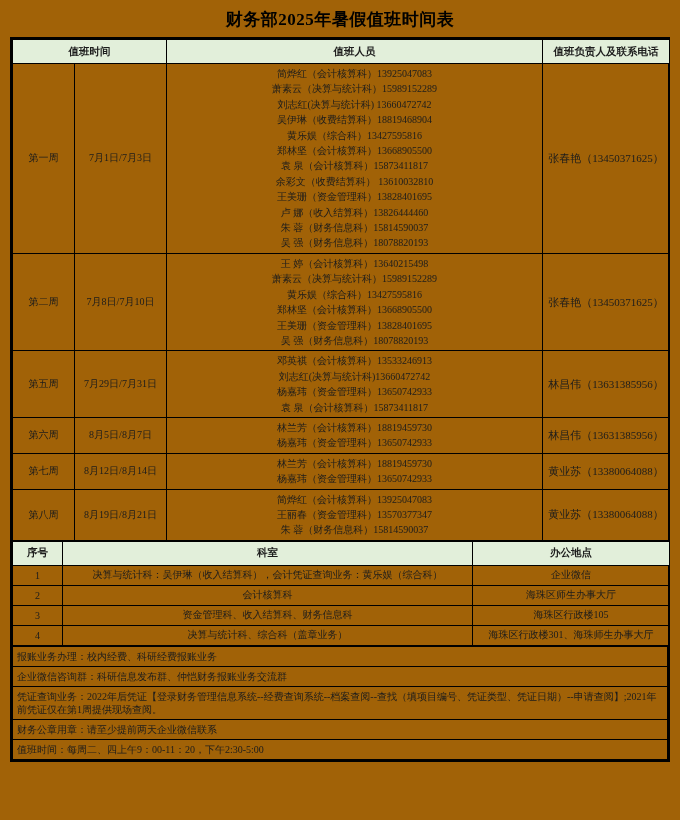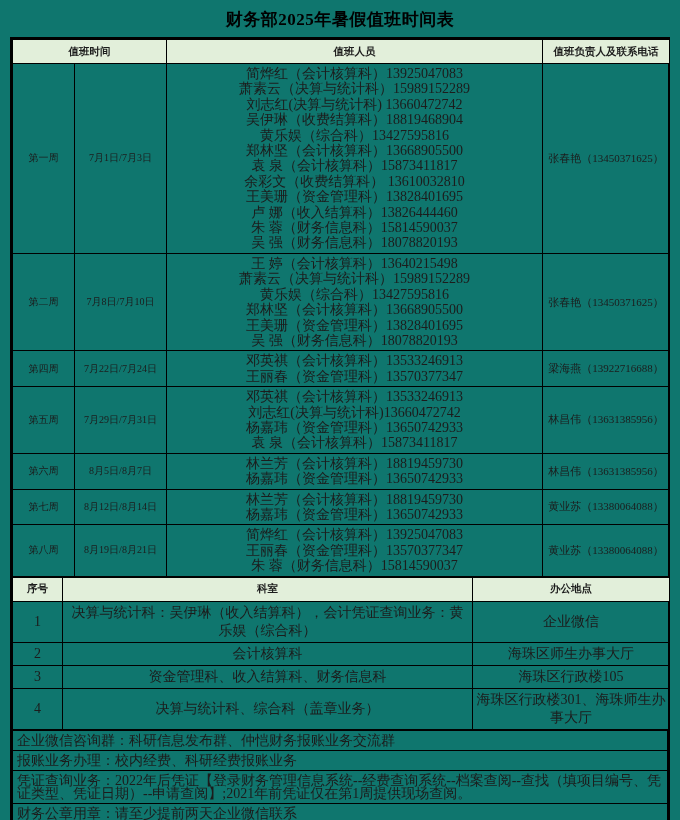--- a/index.html
+++ b/index.html
@@ -8,21 +8,21 @@
     background: #ffffff;
     width: 680px;
     font-family: "Liberation Serif", serif;
     color: #1c1c1c;
   }
   .page {
     width: 680px;
     height: 820px;
     box-sizing: border-box;
     padding: 8px 10px 6px 10px;
-    background: #0f766e;
+    background: #a16207;
     overflow: hidden;
   }
   .doc-title {
     margin: 0 0 6px 0;
     text-align: center;
     font-size: 17px;
     font-weight: bold;
     letter-spacing: 0.5px;
     color: #000;
   }
@@ -32,21 +32,21 @@
     box-sizing: border-box;
   }
   table {
     width: 100%;
     border-collapse: collapse;
     table-layout: fixed;
   }
   th, td {
     border: 1px solid #000;
     padding: 2px 3px;
-    font-size: 14px;
+    font-size: 10px;
     text-align: center;
     vertical-align: middle;
     box-sizing: border-box;
     overflow: hidden;
   }
   thead th {
     background: #e2efda;
     font-weight: bold;
     font-size: 10.5px;
     height: 24px;
@@ -118,29 +118,20 @@
               <div class="person-line">王 婷（会计核算科）13640215498</div>
               <div class="person-line">萧素云（决算与统计科）15989152289</div>
               <div class="person-line">黄乐娱（综合科）13427595816</div>
               <div class="person-line">郑林坚（会计核算科）13668905500</div>
               <div class="person-line">王美珊（资金管理科）13828401695</div>
               <div class="person-line">吴 强（财务信息科）18078820193</div>
             </td>
             <td class="manager-cell">张春艳（13450371625）</td>
           </tr>
           <tr>
-            <td class="c-week">第四周</td>
-            <td class="c-dates">7月22日/7月24日</td>
-            <td class="c-personnel">
-              <div class="person-line">邓英祺（会计核算科）13533246913</div>
-              <div class="person-line">王丽春（资金管理科）13570377347</div>
-            </td>
-            <td class="manager-cell">梁海燕（13922716688）</td>
-          </tr>
-          <tr>
             <td class="c-week">第五周</td>
             <td class="c-dates">7月29日/7月31日</td>
             <td class="c-personnel">
               <div class="person-line">邓英祺（会计核算科）13533246913</div>
               <div class="person-line">刘志红(决算与统计科)13660472742</div>
               <div class="person-line">杨嘉玮（资金管理科）13650742933</div>
               <div class="person-line">袁 泉（会计核算科）15873411817</div>
             </td>
             <td class="manager-cell">林昌伟（13631385956）</td>
           </tr>
@@ -208,24 +199,24 @@
             <td>4</td>
             <td>决算与统计科、综合科（盖章业务）</td>
             <td>海珠区行政楼301、海珠师生办事大厅</td>
           </tr>
         </tbody>
     </table>
 
     <table class="notes-table">
       <tbody id="notes-body">
           <tr>
+            <td>报账业务办理：校内经费、科研经费报账业务</td>
+          </tr>
+          <tr>
             <td>企业微信咨询群：科研信息发布群、仲恺财务报账业务交流群</td>
-          </tr>
-          <tr>
-            <td>报账业务办理：校内经费、科研经费报账业务</td>
           </tr>
           <tr>
             <td>凭证查询业务：2022年后凭证【登录财务管理信息系统--经费查询系统--档案查阅--查找（填项目编号、凭证类型、凭证日期）--申请查阅】;2021年前凭证仅在第1周提供现场查阅。</td>
           </tr>
           <tr>
             <td>财务公章用章：请至少提前两天企业微信联系</td>
           </tr>
           <tr>
             <td>值班时间：每周二、四上午9：00-11：20，下午2:30-5:00</td>
           </tr>

